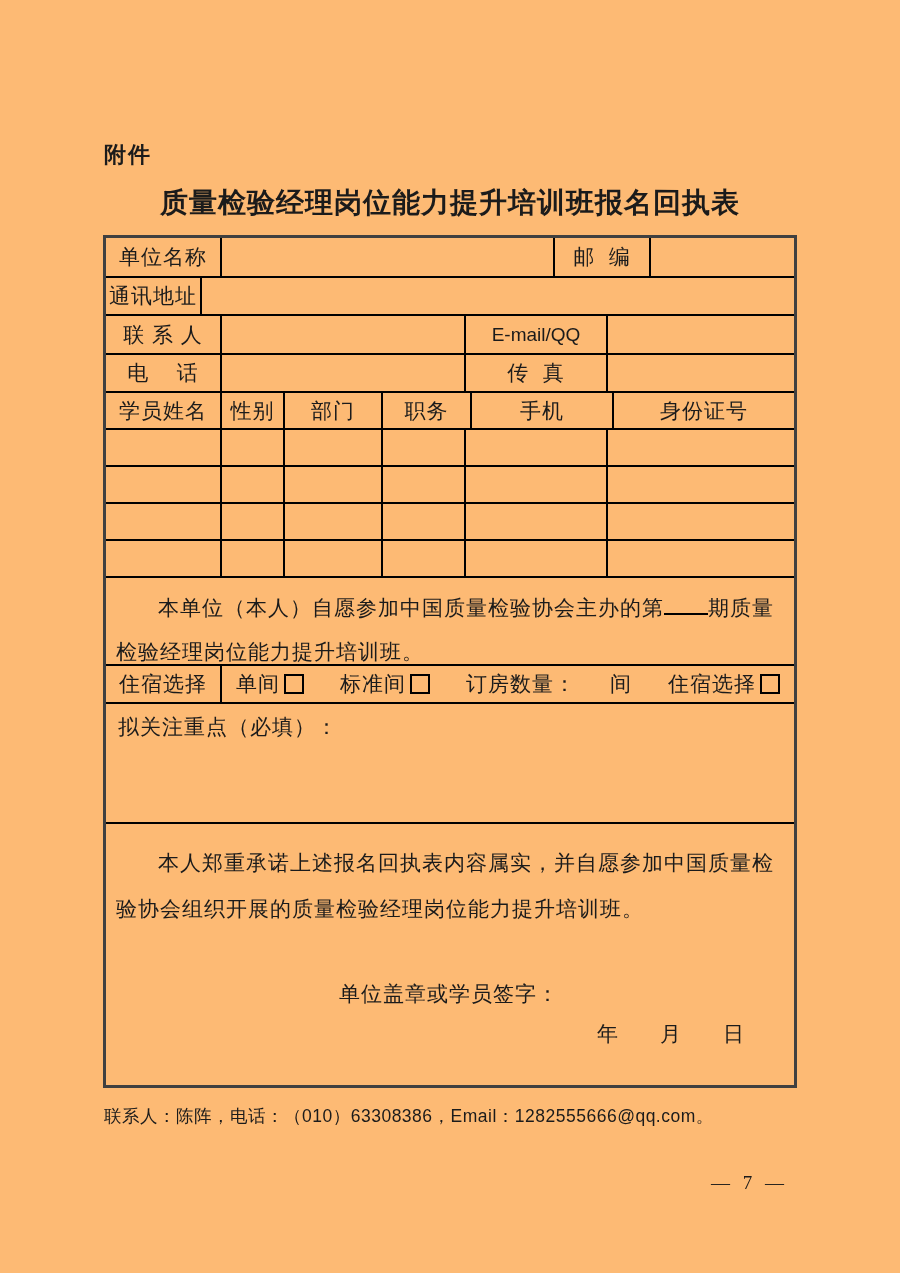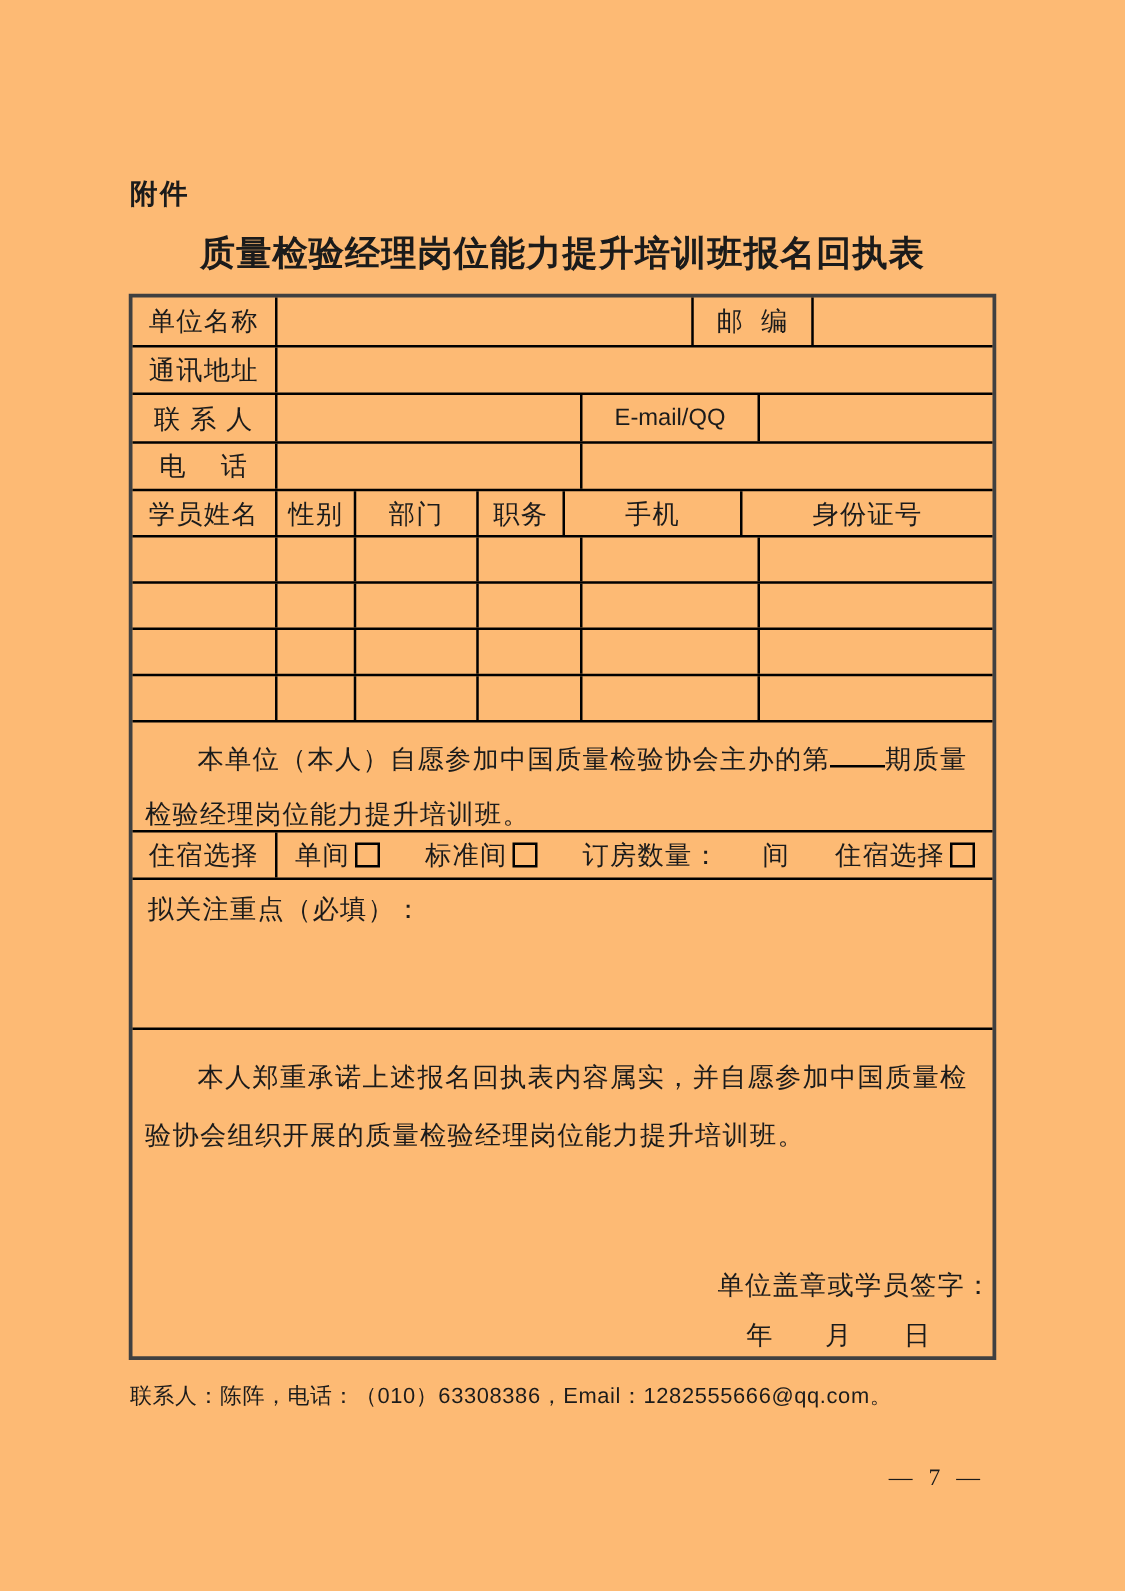--- a/index.html
+++ b/index.html
@@ -98,25 +98,24 @@
   }
   .commit-cell { display: block; }
   .commit-para {
     padding: 16px 10px 0 10px;
     font-size: 21px;
     line-height: 46px;
     text-indent: 42px;
     letter-spacing: 1px;
   }
   .signature {
-    margin-top: 82px;
+    margin-top: 48px;
     margin-left: 233px;
     font-size: 21px;
     letter-spacing: 1px;
-    text-align: right;
   }
   .dateline {
     margin-top: 12px;
     text-align: right;
     padding-right: 50px;
     font-size: 21px;
     white-space: pre;
   }
   .footer-contact {
     position: absolute;
@@ -147,42 +146,43 @@
   <div class="tbl">
 
     <div class="row" style="height:40px">
       <div class="cell lab" style="width:116px">单位名称</div>
       <div class="cell" style="width:333px"></div>
       <div class="cell lab" style="width:96px">邮  编</div>
       <div class="cell grow"></div>
     </div>
 
     <div class="row" style="height:38px">
-      <div class="cell lab" style="width:116px">通讯地址</div>
+      <div class="cell lab" style="width:96px">通讯地址</div>
       <div class="cell grow"></div>
     </div>
 
     <div class="row" style="height:39px">
       <div class="cell lab" style="width:116px">联 系 人</div>
       <div class="cell" style="width:244px"></div>
       <div class="cell lab latin" style="width:142px">E-mail/QQ</div>
       <div class="cell grow"></div>
     </div>
 
     <div class="row" style="height:38px">
       <div class="cell lab" style="width:116px">电    话</div>
       <div class="cell" style="width:244px"></div>
+      <div class="cell lab" style="width:142px">传  真</div>
       <div class="cell grow"></div>
     </div>
 
     <div class="row" style="height:37px">
       <div class="cell lab" style="width:116px">学员姓名</div>
       <div class="cell lab" style="width:63px">性别</div>
       <div class="cell lab" style="width:98px">部门</div>
-      <div class="cell lab" style="width:69px">职务</div>
+      <div class="cell lab" style="width:89px">职务</div>
       <div class="cell lab" style="width:142px">手机</div>
       <div class="cell lab grow">身份证号</div>
     </div>
 
     <div class="row" style="height:37px">
       <div class="cell" style="width:116px"></div>
       <div class="cell" style="width:63px"></div>
       <div class="cell" style="width:98px"></div>
       <div class="cell" style="width:83px"></div>
       <div class="cell" style="width:142px"></div>

